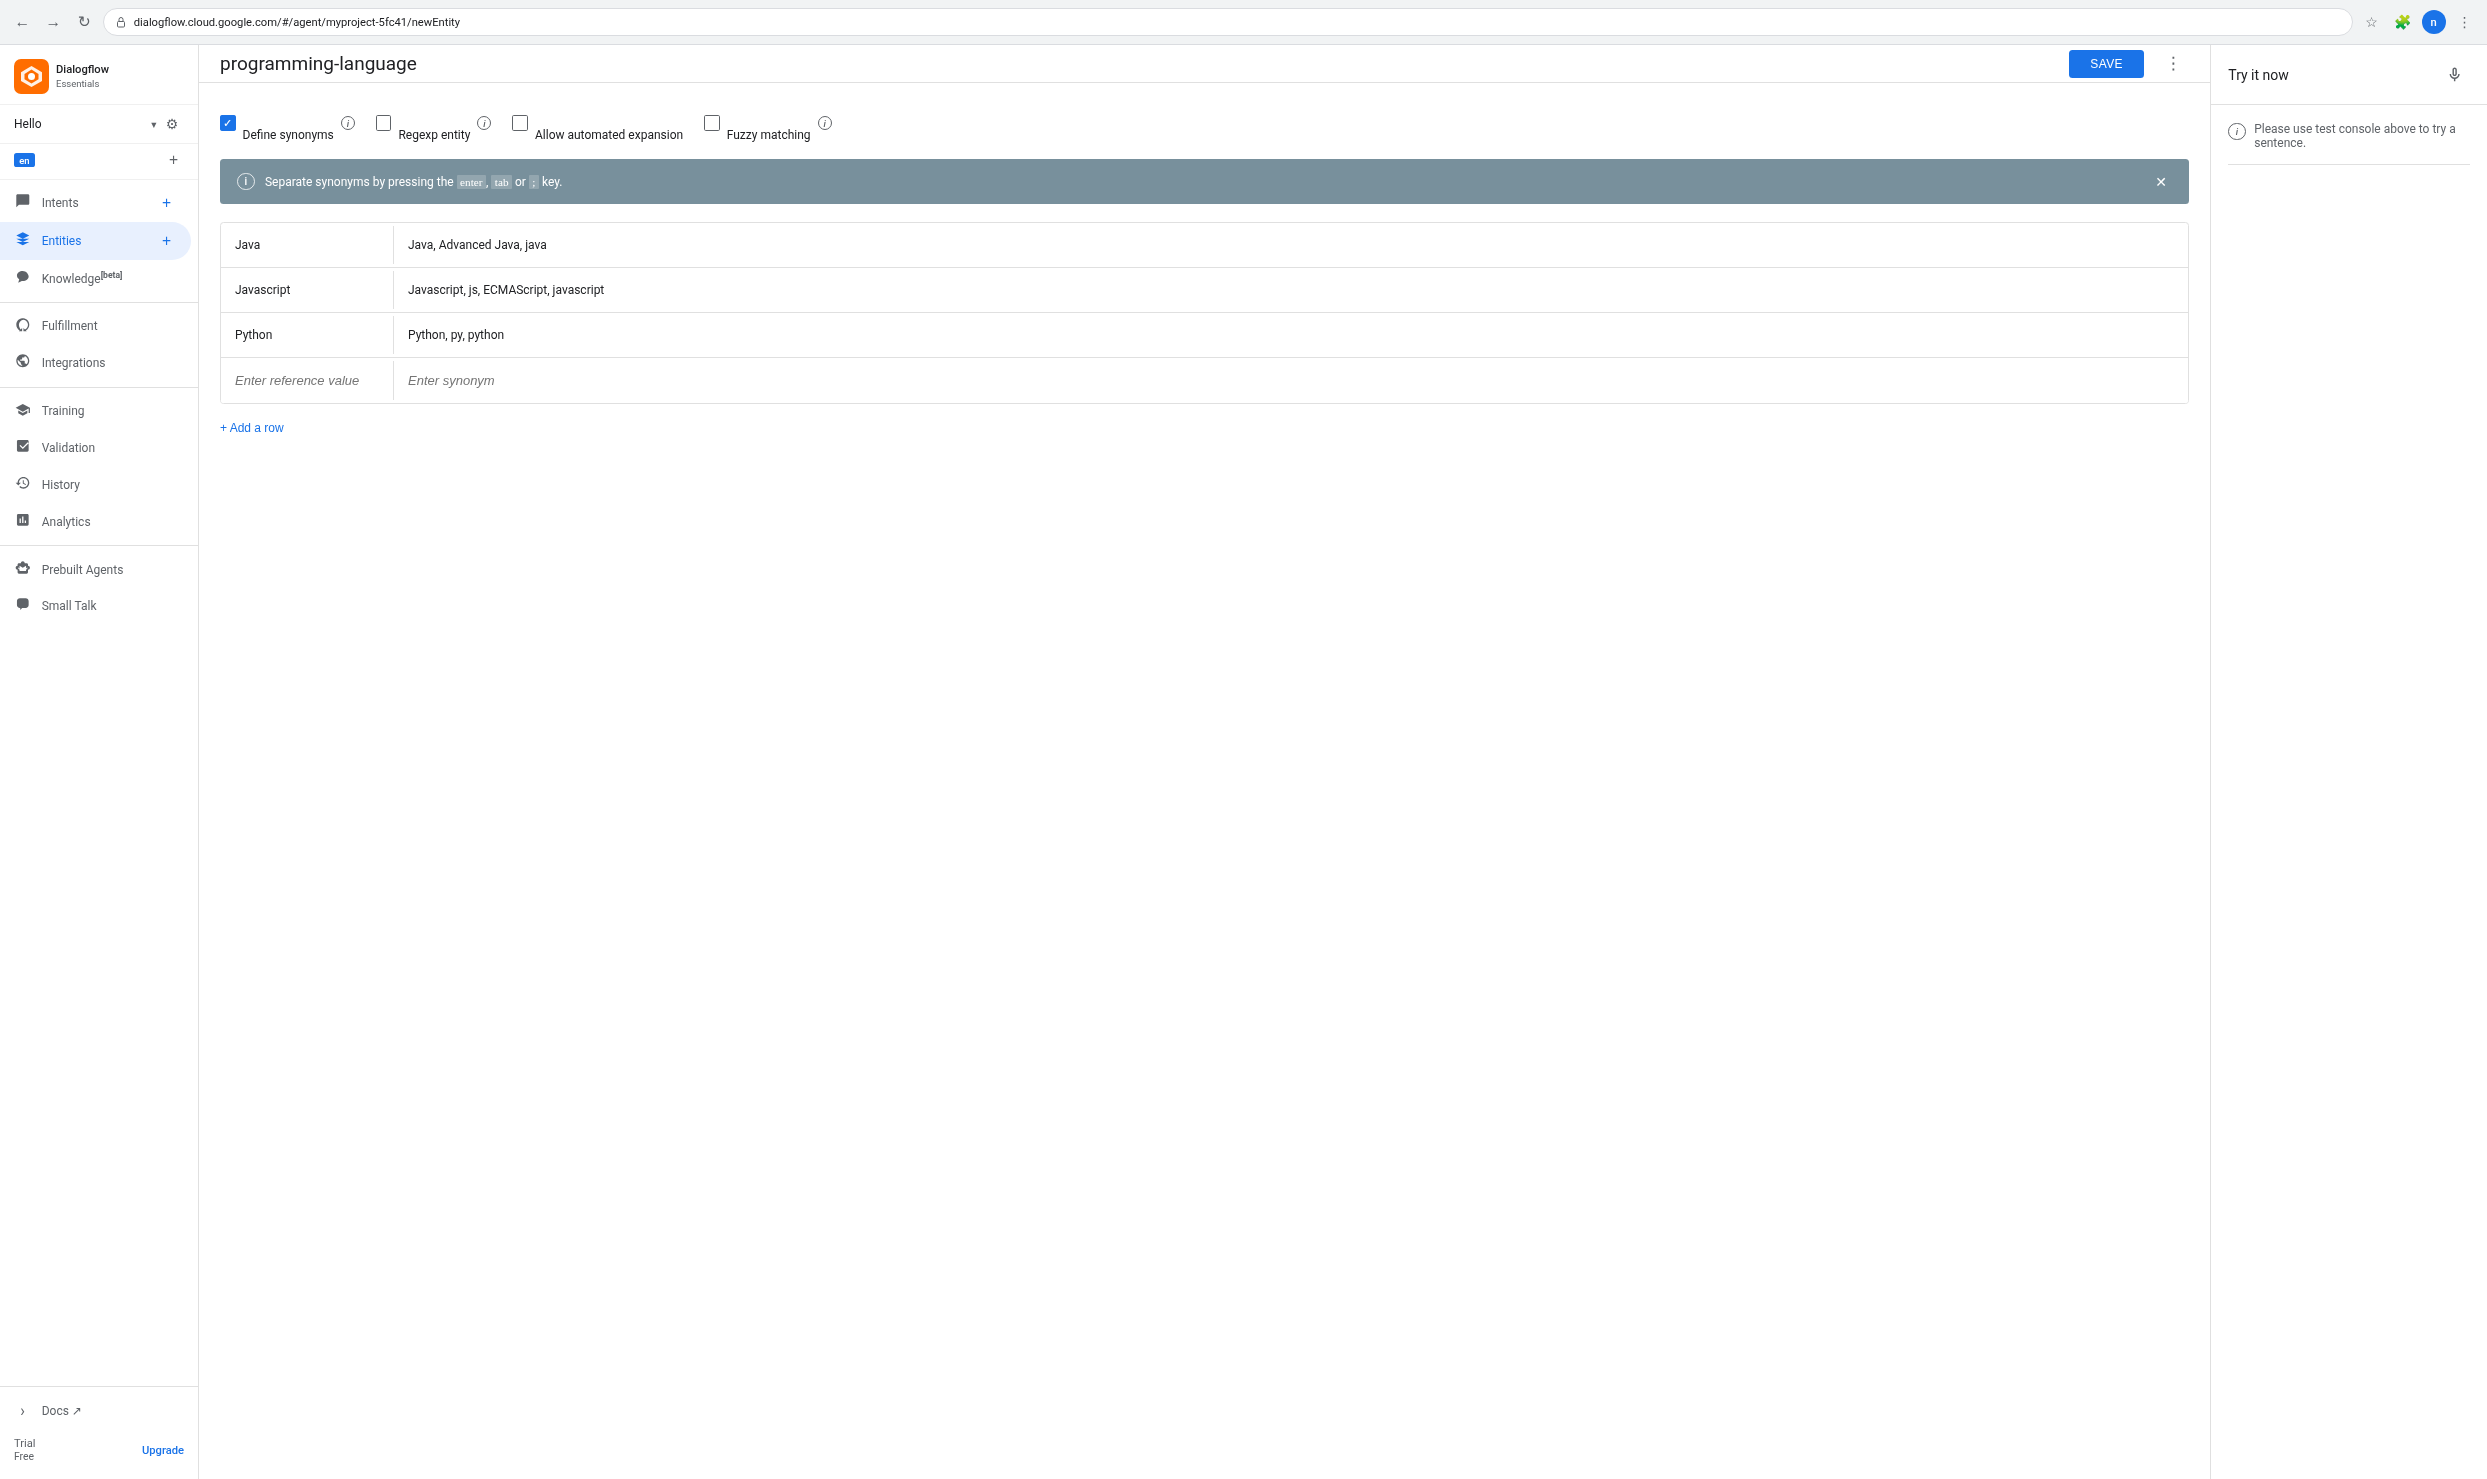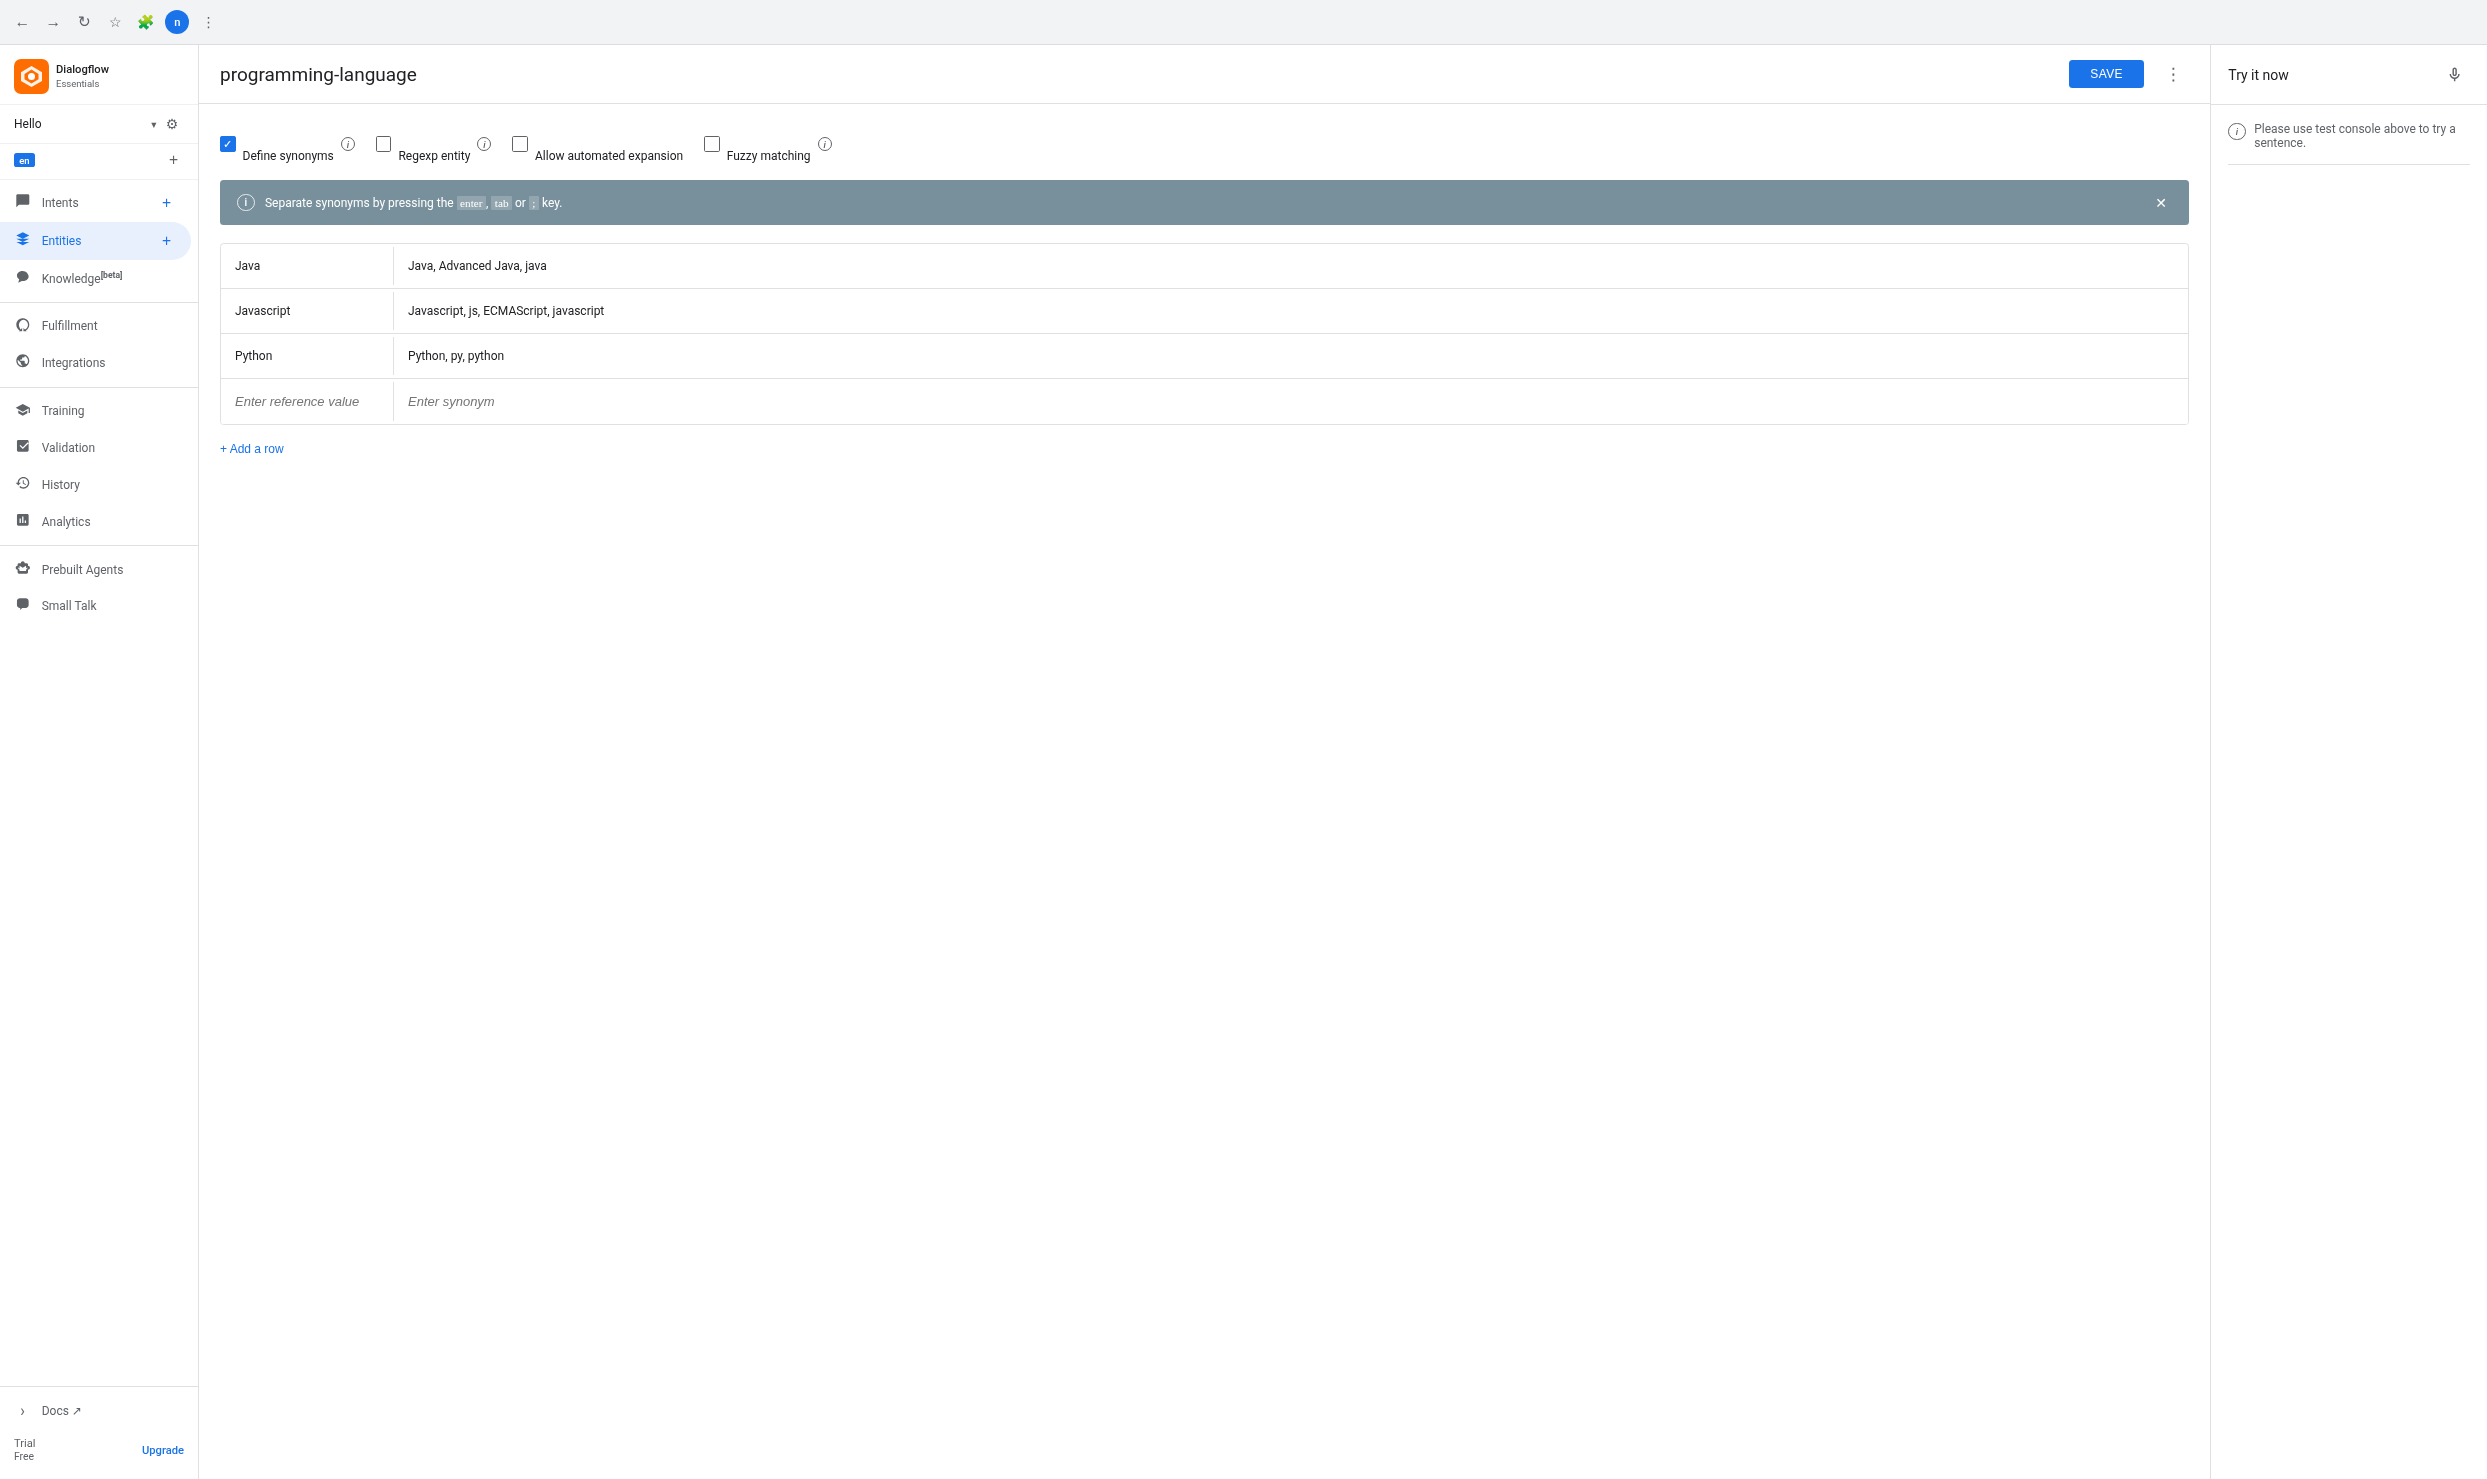--- a/index.html
+++ b/index.html
@@ -202,21 +202,21 @@
       display: flex;
       flex-direction: column;
       overflow: hidden;
     }
 
     
     .top-bar {
       display: flex;
       align-items: center;
       padding: 0 21px;
-      height: 59px;
+      height: 38px;
       border-bottom: 0.9px solid #e0e0e0;
       gap: 14px;
     }
     .page-title {
       font-size: 19px;
       font-weight: 400;
       color: #202124;
       flex: 1;
     }
     .save-button {
@@ -432,20 +432,27 @@
       margin: 14px 0;
     }
   </style>
 </head>
 <body>
 
 <div class="browser-chrome">
   <button class="browser-nav-btn" title="Back">←</button>
   <button class="browser-nav-btn" title="Forward">→</button>
   <button class="browser-nav-btn" title="Refresh">↻</button>
+  <div class="browser-address-bar">
+    <svg width="12" height="12" viewBox="0 0 24 24" fill="none">
+      <rect x="5" y="11" width="14" height="11" rx="2" stroke="#5f6368" stroke-width="2" fill="none"></rect>
+      <path d="M8 11V7a4 4 0 018 0v4" stroke="#5f6368" stroke-width="2" fill="none"></path>
+    </svg>
+    <span class="browser-address-text">dialogflow.cloud.google.com/#/agent/myproject-5fc41/newEntity</span>
+  </div>
   <div class="browser-icons">
     <button class="browser-icon-btn">☆</button>
     <button class="browser-icon-btn">🧩</button>
     <div class="user-avatar">n</div>
     <button class="browser-icon-btn">⋮</button>
   </div>
 </div>
 
 <div class="app-container">
 

